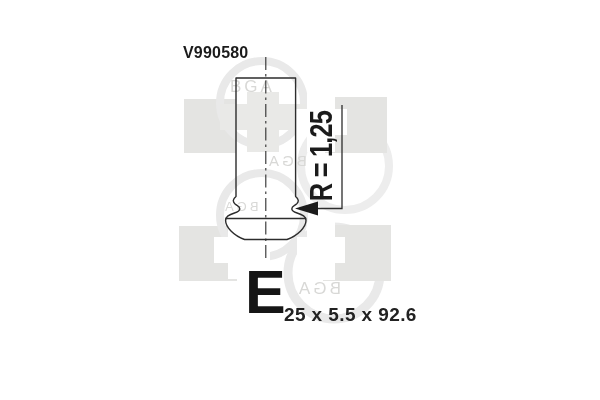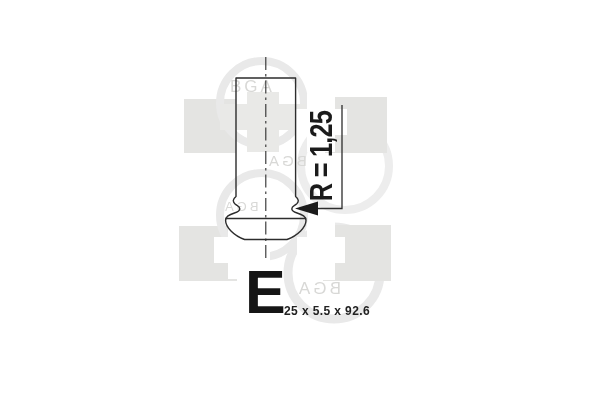--- a/index.html
+++ b/index.html
@@ -21,21 +21,21 @@
   #drawing{position:absolute;left:0;top:0;z-index:3;}
   
   .txt{position:absolute;z-index:4;color:#1b1b1b;white-space:nowrap;}
   .part-number{left:183px;top:44px;font-size:16px;font-weight:700;letter-spacing:0.2px;}
   .radius-label{
     left:322px;top:156px;font-size:31px;font-weight:600;letter-spacing:-1px;
     transform:translate(-50%,-50%) rotate(-90deg) scaleX(0.82);
     transform-origin:center center;
   }
   .size-class{left:245px;top:262px;font-size:61px;font-weight:800;line-height:1;color:#151515;}
-  .dimensions{left:284px;top:304px;font-size:12px;font-weight:600;color:#222;letter-spacing:0.4px;}
+  .dimensions{left:284px;top:304px;font-size:19px;font-weight:600;color:#222;letter-spacing:0.4px;}
 </style>
 </head>
 <body>
 
 <div id="stage">
 
   <div class="wm wm-square" style="left:184px;top:99px;width:52px;height:54px;"></div>
   <div class="wm wm-square" style="left:179px;top:226px;width:58px;height:55px;"></div>
 
   <svg class="wm" width="600" height="400" style="left:0;top:0;">
@@ -80,17 +80,18 @@
              Z" fill="none" stroke="#2d2d2d" stroke-width="1.4" stroke-linejoin="round"></path>
 
     <line x1="225.8" y1="218.5" x2="306" y2="218.5" stroke="#2d2d2d" stroke-width="1.3"></line>
 
     <line x1="265.8" y1="57" x2="265.8" y2="258" stroke="#2d2d2d" stroke-width="1.1" stroke-dasharray="13 4 2.5 4"></line>
 
     <polyline points="342,105 342,208.5 316,208.5" fill="none" stroke="#2d2d2d" stroke-width="1.3"></polyline>
     <polygon points="295,208.5 318,201.5 318,215.5" fill="#1b1b1b"></polygon>
   </svg>
 
+  <div class="txt part-number">V990580</div>
   <div class="txt radius-label">R = 1,25</div>
   <div class="txt size-class">E</div>
   <div class="txt dimensions">25 x 5.5 x 92.6</div>
 
 </div>
 
 </body></html>

